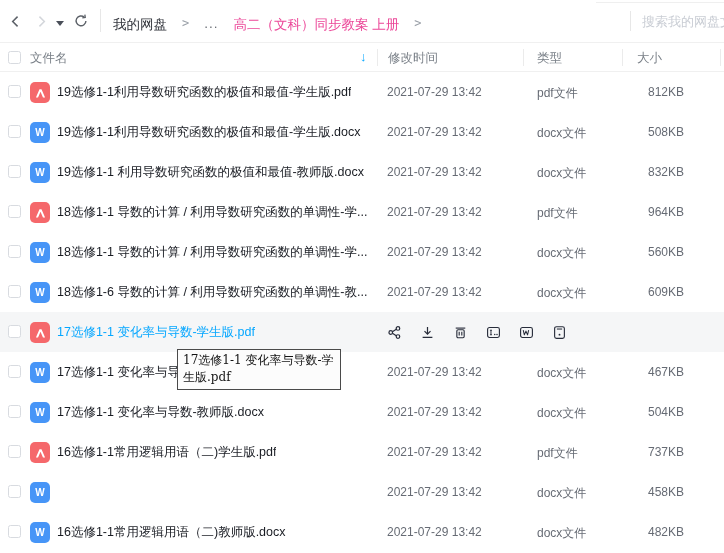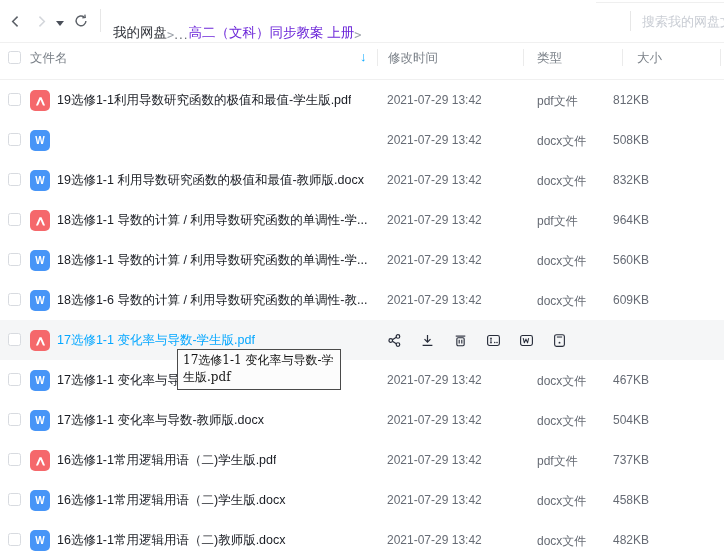--- a/index.html
+++ b/index.html
@@ -11,33 +11,33 @@
   .toolbar { position:relative; height:42px; }
   .nav-btn { position:absolute; top:12px; width:18px; height:18px; display:flex;
     align-items:center; justify-content:center; cursor:pointer; }
   .nav-back { left:6px; }
   .nav-fwd  { left:32px; }
   .nav-caret { left:54px; top:14px; width:12px; height:14px; }
   .caret-shape { width:0; height:0; border-left:4px solid transparent;
     border-right:4px solid transparent; border-top:5px solid #4a4f59; margin-top:5px; }
   .nav-refresh { left:72px; }
   .tb-divider { position:absolute; left:100px; top:9px; width:1px; height:23px; background:#e7e7e7; }
-  .breadcrumb { position:absolute; left:113px; top:0; height:42px; display:flex;
-    align-items:flex-end; font-size:13.5px; }
+  .breadcrumb { position:absolute; left:113px; top:16px; height:42px; display:flex;
+    align-items:flex-start; gap:15px; font-size:13.5px; }
   .bc-link { color:#32353c; cursor:pointer; }
   .bc-separator { color:#9aa0a8; font-size:12px; font-family:"DejaVu Sans Mono",monospace; }
   .bc-collapsed { color:#6b6f76; letter-spacing:1px; cursor:pointer; }
-  .bc-current { color:#6d28d9; }
+  .bc-current { color:#ec4899; }
   .search-divider { position:absolute; left:630px; top:11px; width:1px; height:20px; background:#e7e7e7; }
   .search-placeholder { position:absolute; left:642px; top:13px; width:120px;
     font-size:13px; color:#c9cdd4; white-space:nowrap; }
   .top-edge { position:absolute; left:596px; top:2px; right:0; height:1px; background:#efefef; }
 
   
-  .table-header { position:relative; height:38px; border-top:1px solid #f0f0f0;
+  .table-header { position:relative; height:30px; border-top:1px solid #f0f0f0;
     border-bottom:1px solid #f0f0f0; font-size:12.5px; color:#7a8088; }
   .th-label { position:absolute; top:7px; }
   .th-name { left:30px; }
   .th-time { left:388px; }
   .th-type { left:537px; }
   .th-size { left:637px; }
   .sort-icon { position:absolute; left:360px; top:6px; color:var(--accent,#06a7ff);
     font-size:13px; font-weight:bold; cursor:pointer; }
   .col-div { position:absolute; top:6px; width:1px; height:17px; background:#ebebeb; }
   .cd1 { left:377px; } .cd2 { left:523px; } .cd3 { left:622px; } .cd4 { left:720px; }
@@ -50,21 +50,21 @@
   .rows { position:relative; }
   .row { position:relative; height:40px;padding-left:48px; }
   .row.hovered { background:var(--hover-bg,#f5f6f7); }
   .file-icon { position:absolute; left:30px; top:10px; width:20px; height:21px;
     border-radius:5px; display:flex; align-items:center; justify-content:center;
     color:#fff; font-size:10px; font-weight:bold; }
   .file-name { position:absolute; left:57px; top:12px; max-width:318px; font-size:12.5px;
     color:#191c23; white-space:nowrap; overflow:hidden; cursor:pointer; }
   .file-name.accent { color:var(--accent,#06a7ff); }
   .cell { position:absolute; top:13px; font-size:12px; color:#666b74; }
-  .cell.time { left:387px; } .cell.type { left:537px; } .cell.size { left:613px; }
+  .cell.time { left:387px; } .cell.type { left:537px; } .cell.size { left:648px; }
 
   
   .actions { position:absolute; left:387px; top:0; height:40px; display:flex;
     align-items:center; gap:18px; color:#272c3a; }
   .action { width:15px; height:15px; display:flex; align-items:center;
     justify-content:center; cursor:pointer; }
   .action svg { display:block; }
 
   
   .tooltip { position:absolute; left:177px; top:349px; width:164px; z-index:5;
@@ -134,20 +134,21 @@
     <span class="file-name">19选修1-1利用导数研究函数的极值和最值-学生版.pdf</span>
     <span class="cell time">2021-07-29 13:42</span>
     <span class="cell type">pdf文件</span>
     <span class="cell size">812KB</span>
 
   </div>
 
   <div class="row">
     <span class="checkbox"></span>
     <span class="file-icon" style="background: rgb(71, 149, 247);">W</span>
+    <span class="file-name">19选修1-1利用导数研究函数的极值和最值-学生版.docx</span>
     <span class="cell time">2021-07-29 13:42</span>
     <span class="cell type">docx文件</span>
     <span class="cell size">508KB</span>
 
   </div>
 
   <div class="row">
     <span class="checkbox"></span>
     <span class="file-icon" style="background: rgb(71, 149, 247);">W</span>
     <span class="file-name">19选修1-1 利用导数研究函数的极值和最值-教师版.docx</span>
@@ -291,21 +292,20 @@
     <span class="file-name">16选修1-1常用逻辑用语（二)学生版.pdf</span>
     <span class="cell time">2021-07-29 13:42</span>
     <span class="cell type">pdf文件</span>
     <span class="cell size">737KB</span>
 
   </div>
 
   <div class="row">
     <span class="checkbox"></span>
     <span class="file-icon" style="background: rgb(71, 149, 247);">W</span>
-    <span class="file-name">16选修1-1常用逻辑用语（二)学生版.docx</span>
     <span class="cell time">2021-07-29 13:42</span>
     <span class="cell type">docx文件</span>
     <span class="cell size">458KB</span>
 
   </div>
 
   <div class="row">
     <span class="checkbox"></span>
     <span class="file-icon" style="background: rgb(71, 149, 247);">W</span>
     <span class="file-name">16选修1-1常用逻辑用语（二)教师版.docx</span>

